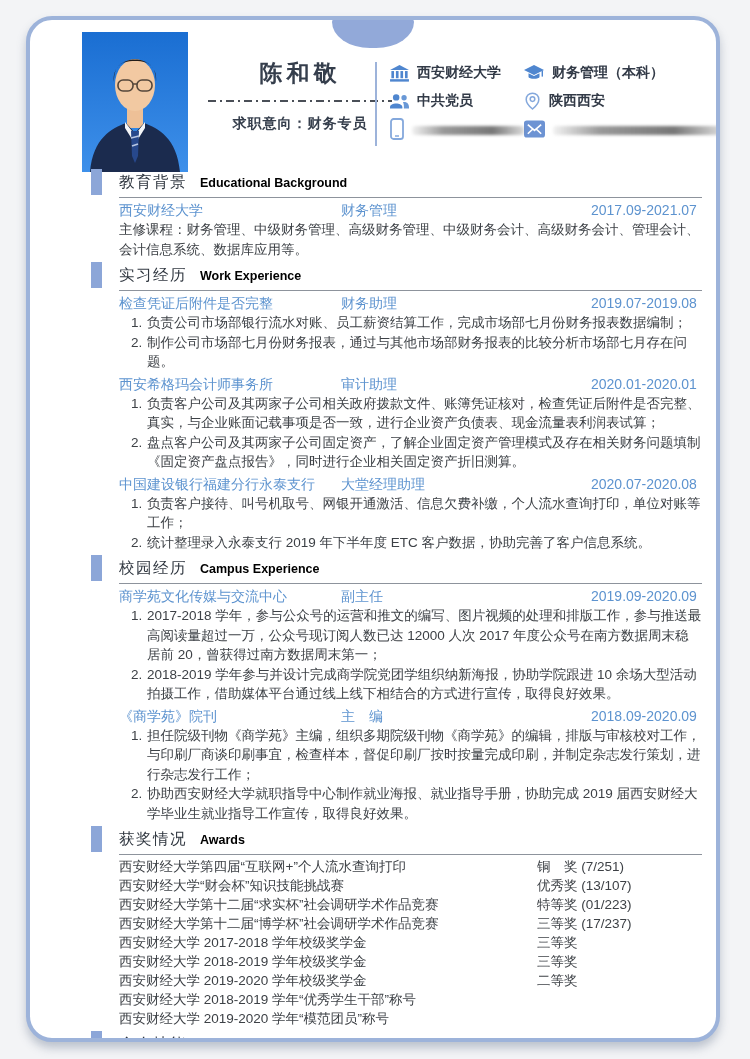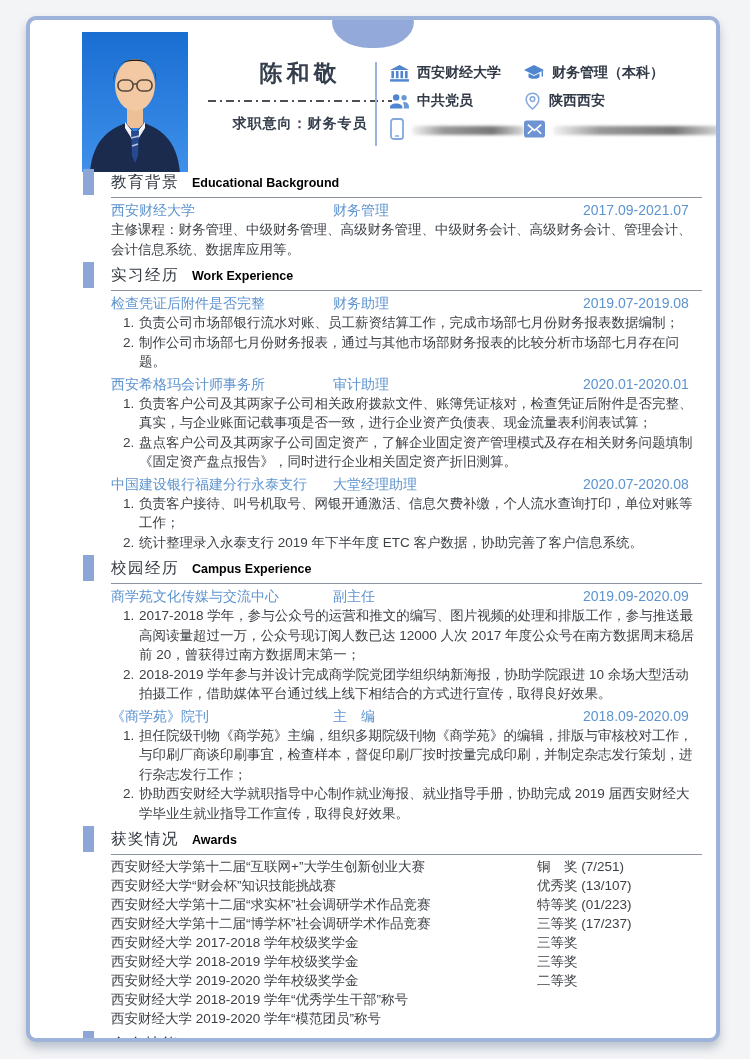--- a/index.html
+++ b/index.html
@@ -1,20 +1,20 @@
 <!DOCTYPE html>
 <html><head>
 <meta charset="utf-8">
 <style>
   * { margin:0; padding:0; box-sizing:border-box; }
   html,body { width:750px; height:1059px; overflow:hidden;
     font-family:"Liberation Sans","DejaVu Sans",sans-serif;
     background:#f3f4f6; }
   .card { position:absolute; left:26px; top:16px; width:694px; height:1026px;
-    background:#ffffff; border:4px solid #9db3da; border-radius:10px;
+    background:#ffffff; border:4px solid #9db3da; border-radius:26px;
     box-shadow:0 6px 10px rgba(120,132,155,.45); overflow:hidden; }
   .top-tab { position:absolute; left:302px; top:-2px; width:82px; height:30px;
     background:#92a9d9; border-radius:5px 5px 38px 38px / 4px 4px 26px 26px; }
 
   
   .header { position:relative; height:146px; }
   .photo { position:absolute; left:52px; top:12px; width:106px; height:140px; overflow:hidden; }
   .namebox { position:absolute; left:168px; top:38px; width:204px; text-align:center; }
   .name { font-size:23px; font-weight:bold; letter-spacing:4px; color:#353e4c; }
   .dashline { height:2px; margin:11px 10px 13px;
@@ -24,21 +24,21 @@
   .info { position:absolute; left:360px; top:42px; width:326px;
     display:grid; grid-template-columns:134px 1fr; row-gap:6px; }
   .info-item { display:flex; align-items:center; gap:8px; height:22px;
     font-size:14px; font-weight:bold; color:#323a47; white-space:nowrap; }
   .info-item svg { flex:0 0 auto; }
   .blur-bar { height:9px; border-radius:3px; filter:blur(1.6px); margin-top:2px;
     background:linear-gradient(90deg,rgba(150,150,150,.12),rgba(85,85,85,.6) 28%,rgba(55,55,55,.68) 72%,rgba(130,130,130,.3)); }
   .bar-phone { width:112px; } .bar-mail { width:168px; }
 
   
-  .main { padding:0 14px 0 81px; }
+  .main { padding:0 14px 0 81px;margin-left:8px; }
   .sec-head { position:relative; display:flex; align-items:baseline; gap:13px;
     border-bottom:1.5px solid #8d939c; padding:4px 0 4px; margin-top:2px; }
   .sec-bar { position:absolute; left:-28px; top:1px; width:11px; height:26px; background:#8ca6d8; }
   .sec-zh { font-size:15.5px; color:#303740; letter-spacing:1.5px; }
   .sec-en { font-size:12.5px; font-weight:bold; color:#000000; }
 
   .row3 { display:grid; grid-template-columns:222px 250px 1fr;
     font-size:14px; color:#5d93cf; line-height:20px; margin-top:2px; }
   .body-text, .bullets li { font-size:13.5px; color:#3d4146; line-height:19.5px; }
   .bullets { margin:0; padding-left:27px; }
@@ -227,21 +227,21 @@
     </section>
 
     <section>
       <div class="sec-head">
         <span class="sec-bar"></span>
         <span class="sec-zh">获奖情况</span>
         <span class="sec-en">Awards</span>
       </div>
       <div class="awards-list">
         <div class="award-row">
-          <span>西安财经大学第十二届“互联网+”大学生创新创业大赛</span>
+          <span>西安财经大学第四届“互联网+”个人流水查询打印</span>
           <span>铜　奖 (7/251)</span>
         </div>
         <div class="award-row">
           <span>西安财经大学“财会杯”知识技能挑战赛</span>
           <span>优秀奖 (13/107)</span>
         </div>
         <div class="award-row">
           <span>西安财经大学第十二届“求实杯”社会调研学术作品竞赛</span>
           <span>特等奖 (01/223)</span>
         </div>

